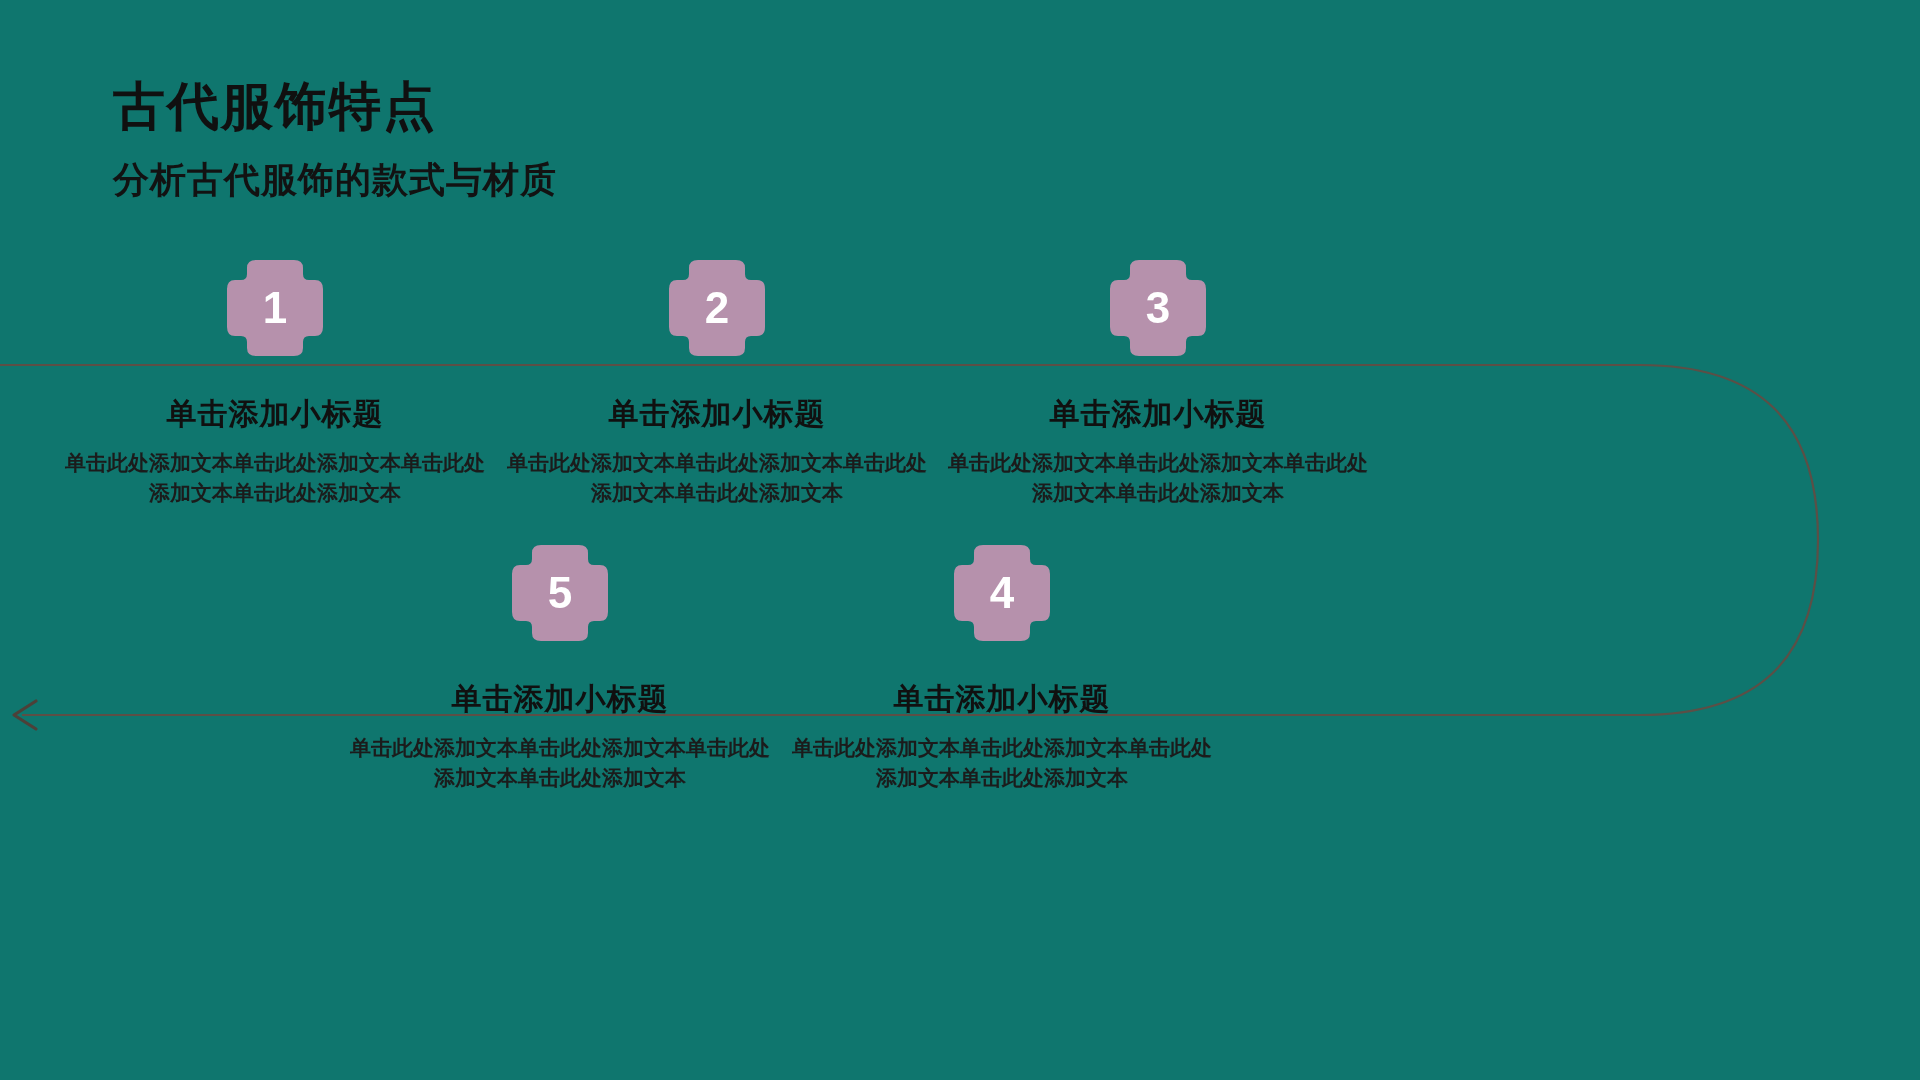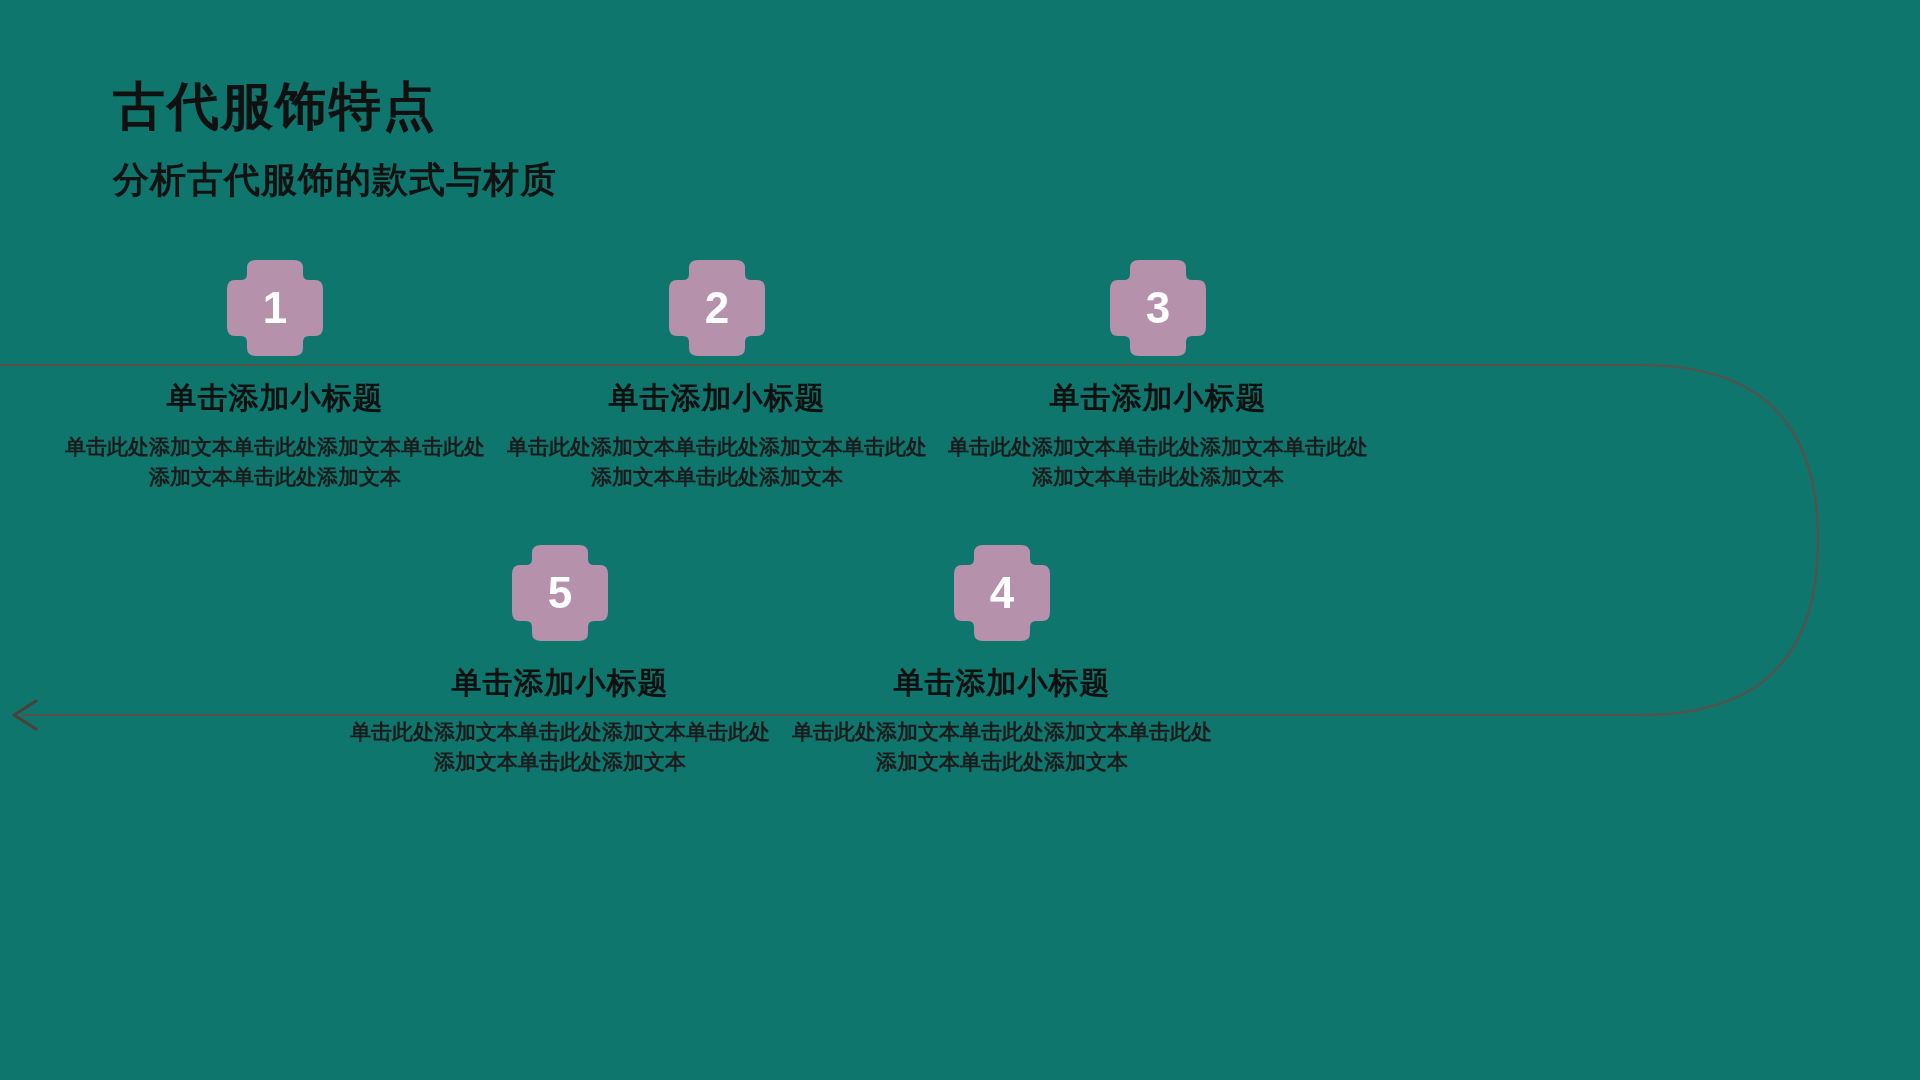--- a/index.html
+++ b/index.html
@@ -92,21 +92,21 @@
     font-weight: bold;
     color: #ffffff;
     letter-spacing: 0;
     line-height: 1;
   }
   .step-title {
     font-size: 30px;
     font-weight: bold;
     color: #101010;
     letter-spacing: 1px;
-    margin-top: 22px;
+    margin-top: 38px;
     line-height: 1.2;
     white-space: nowrap;
     font-family: Liberation Serif, serif;
   }
   .step-body {
     font-size: 21px;
     font-weight: bold;
     color: #1b1b1b;
     line-height: 1.45;
     margin: 16px auto 0 auto;

